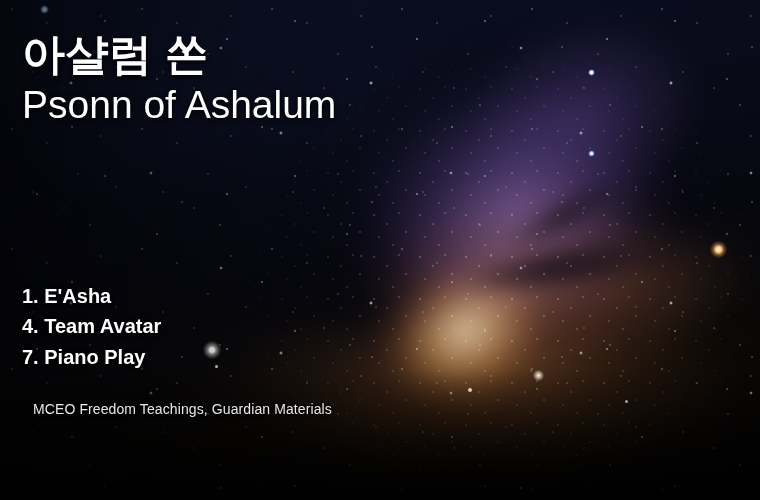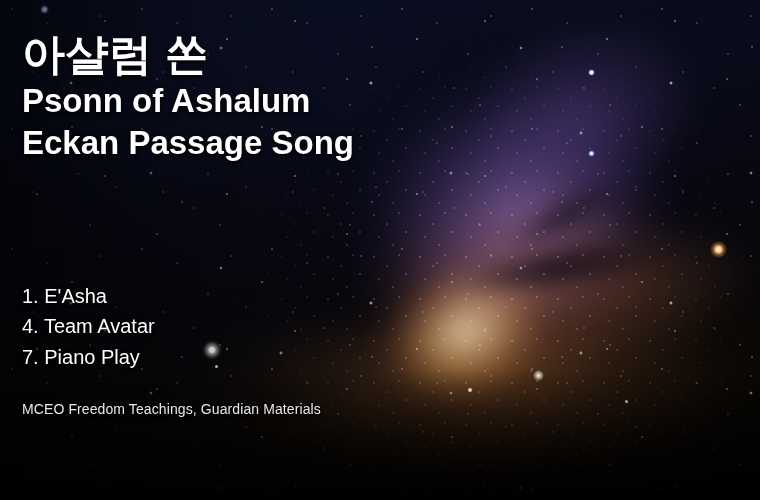--- a/index.html
+++ b/index.html
@@ -231,48 +231,48 @@
     font-size: 43px;
     font-weight: 700;
     color: #ffffff;
     line-height: 1.12;
     letter-spacing: 0.5px;
     margin: 0 0 2px 0;
     text-shadow: 0 2px 5px rgba(0,0,0,0.85), 0 0 2px rgba(0,0,0,0.9);
   }
 
   .title-en {
-    font-size: 33px;
-    font-weight: 700;
+    font-size: 39px;
+    font-weight: 400;
     color: #ffffff;
     line-height: 1.28;
     margin: 0;
     text-shadow: 0 2px 5px rgba(0,0,0,0.85), 0 0 2px rgba(0,0,0,0.9);
   }
 
   .track-list {
     position: absolute;
     left: 22px;
     top: 281px;
     margin: 0;
     padding: 0;
     list-style: none;
   }
   .track-item {
     font-size: 20px;
-    font-weight: 400;
+    font-weight: 700;
     color: #ffffff;
     line-height: 1.52;
     text-shadow: 0 1px 4px rgba(0,0,0,0.9), 0 0 2px rgba(0,0,0,0.85);
     white-space: nowrap;
   }
 
   .footer-note {
     position: absolute;
-    left: 22px;
+    left: 33px;
     top: 401px;
     font-size: 14px;
     font-weight: 400;
     color: #e8e8e8;
     letter-spacing: 0.1px;
     text-shadow: 0 1px 4px rgba(0,0,0,0.95), 0 0 2px rgba(0,0,0,0.9);
     white-space: nowrap;
   }
 </style>
 </head>
@@ -303,21 +303,20 @@
   <div class="star-pt star-small-2"></div>
   <div class="star-pt star-small-3"></div>
 
   <div class="vignette"></div>
 
   <div class="content">
 
     <div class="title-block">
       <div class="title-ko">아샬럼 쏜</div>
       <div class="title-en">Psonn of Ashalum</div>
-      <div class="title-en">Eckan Passage Song</div>
     </div>
 
     <ul class="track-list">
       <li class="track-item">1. E'Asha</li>
       <li class="track-item">4. Team Avatar</li>
       <li class="track-item">7. Piano Play</li>
     </ul>
 
     <div class="footer-note">MCEO Freedom Teachings, Guardian Materials</div>
 

